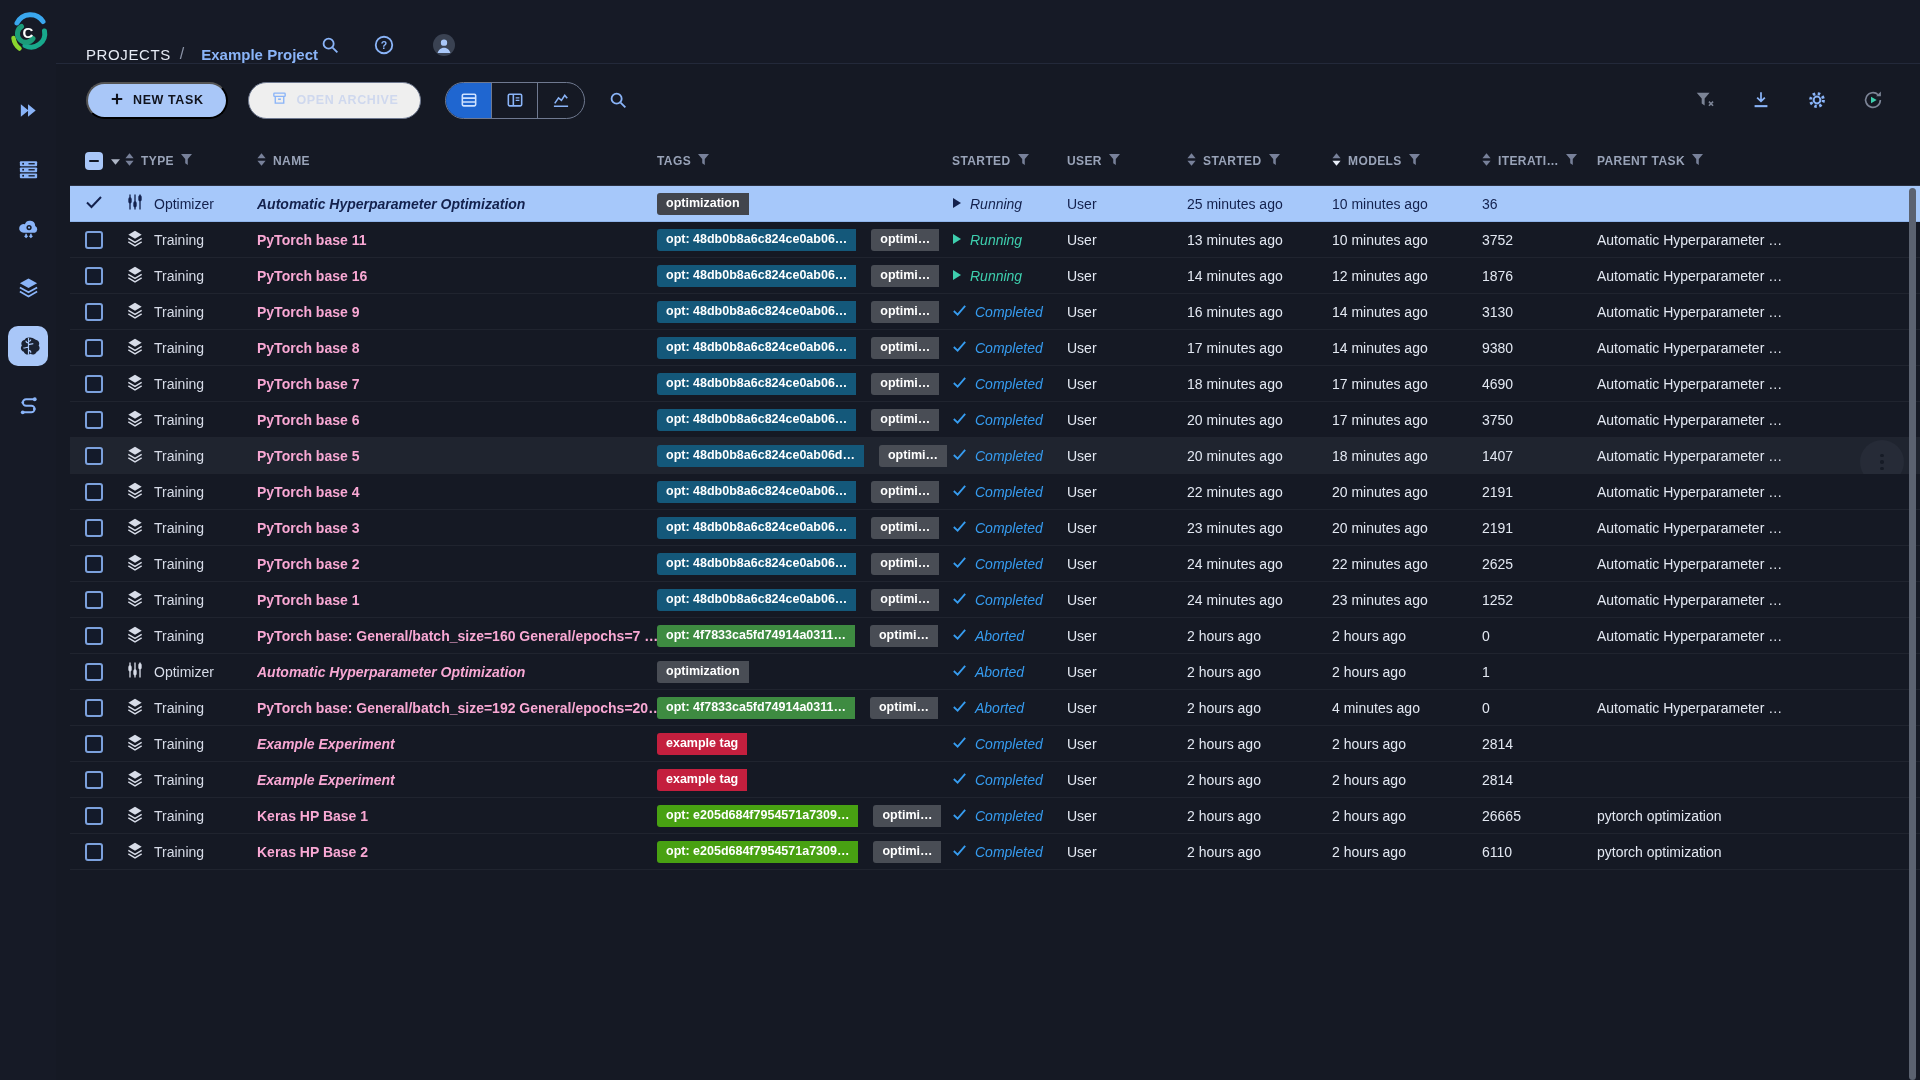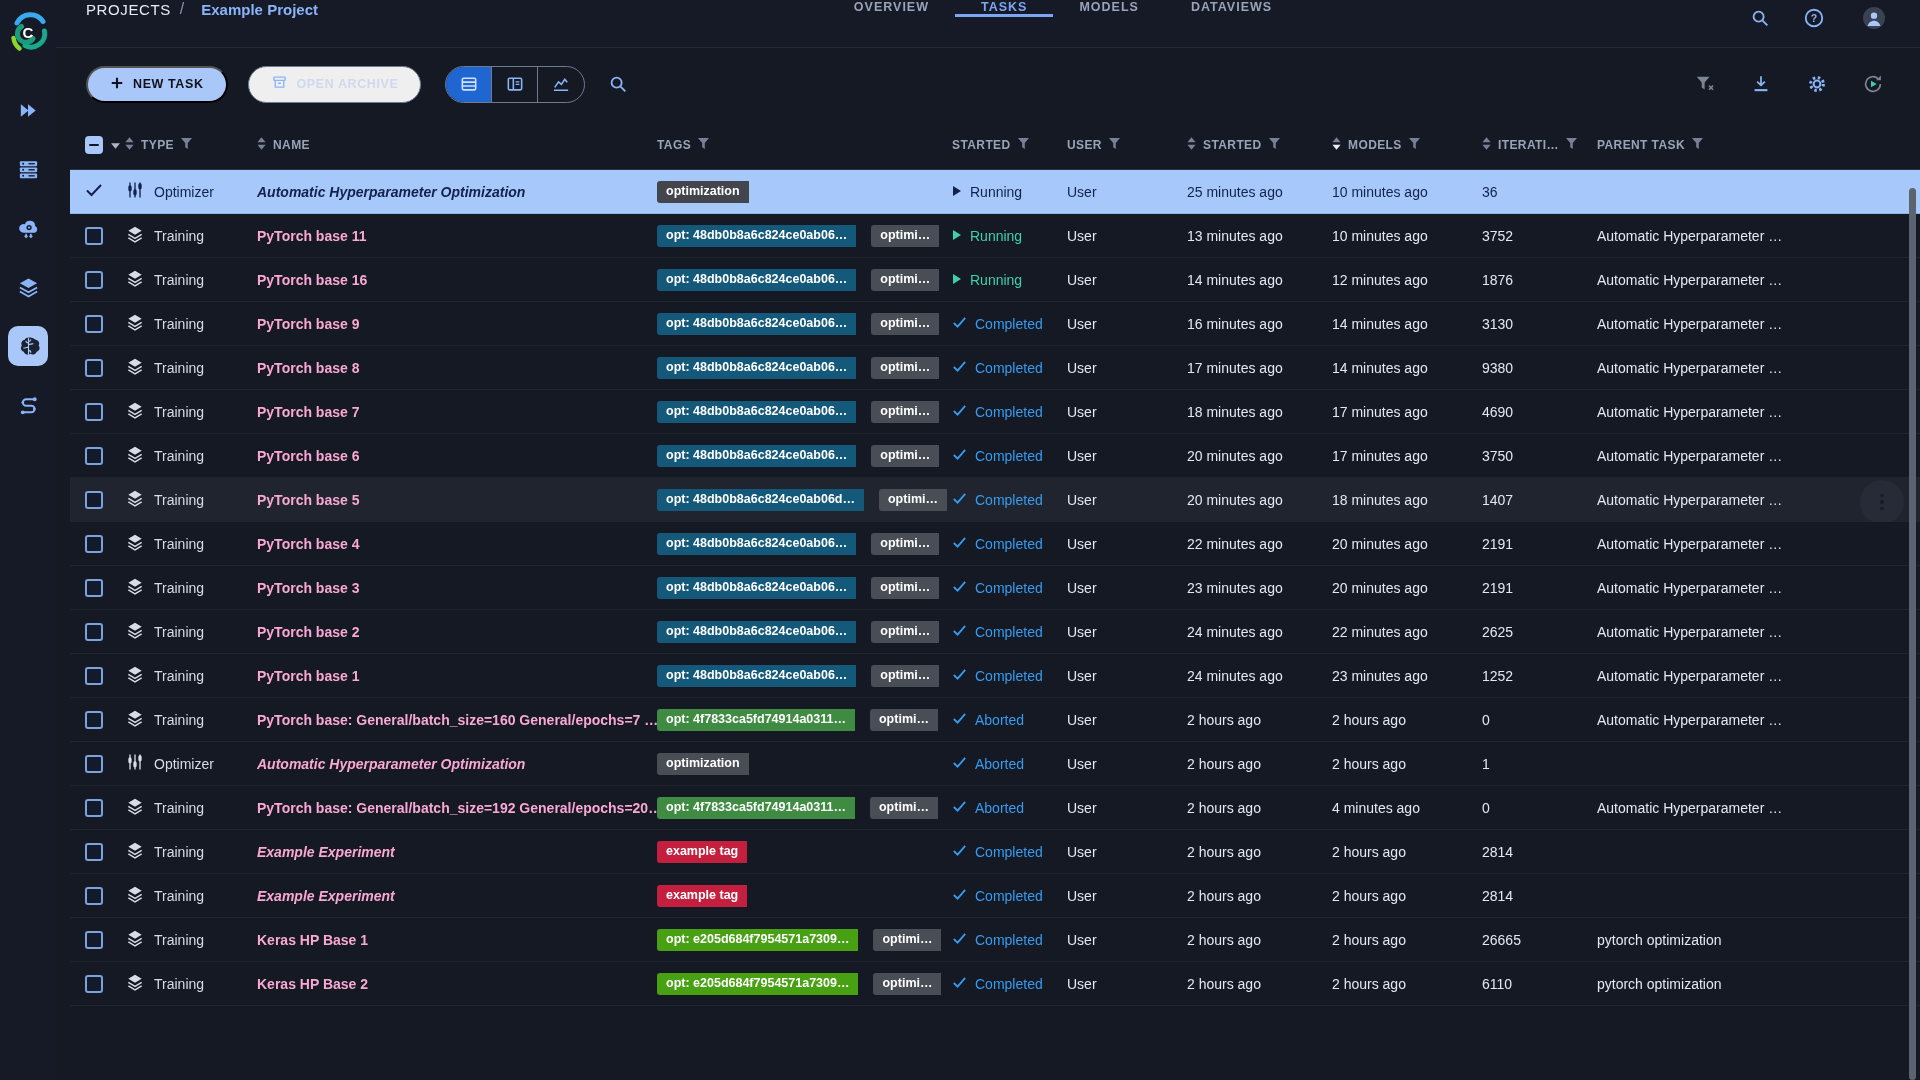--- a/index.html
+++ b/index.html
@@ -10,21 +10,21 @@
   
   .sidebar { width:56px; flex:none; background:#161a26; display:flex; flex-direction:column; align-items:center; z-index:3; }
   .logo { width:56px; height:64px; display:flex; align-items:center; justify-content:center; }
   .side-nav { margin-top:26px; display:flex; flex-direction:column; align-items:center; gap:19px; }
   .side-item { width:40px; height:40px; border-radius:10px; display:flex; align-items:center; justify-content:center; color:#8ab4f8; cursor:pointer; }
   .side-item svg { width:23px; height:23px; }
   .side-item.active { background:#a9c7f8; color:#1b2232; }
 
   
   .main { flex:1; min-width:0; display:flex; flex-direction:column; }
-  .topbar { height:48px; flex:none; border-bottom:1px solid #23293a; display:flex; align-items:flex-start; padding:0 28px 0 30px; background:#161a26; }
+  .topbar { height:64px; flex:none; border-bottom:1px solid #23293a; display:flex; align-items:flex-end; padding:0 28px 0 30px; background:#161a26; }
   .breadcrumb { display:flex; align-items:center; gap:9px; font-size:15px; }
   .crumb-root { color:#e7ebf5; letter-spacing:.6px; }
   .crumb-sep { color:#8b93a6; font-size:16px; }
   .crumb-current { color:#8ab4f8; font-weight:bold;margin-left:8px; }
   .tabs { margin:0 auto; display:flex; align-items:stretch; transform:translateX(30px); }
   .tab { display:flex; align-items:center; padding:0 26px; font-size:12.5px; font-weight:bold; letter-spacing:1px; color:#99a3b8; border-bottom:3px solid transparent; cursor:pointer; }
   .tab.active { color:#7ca6f5; border-bottom-color:#7ca6f5; }
   .topbar-right { display:flex; align-items:center; gap:30px; }
   .tb-icon { width:24px; height:24px; display:flex; align-items:center; justify-content:center; cursor:pointer; }
   .tb-icon svg { width:22px; height:22px; }
@@ -48,32 +48,32 @@
   .table { margin-left:14px; flex:1; min-height:0; }
   .grid { display:grid; grid-template-columns:55px 132px 400px 295px 115px 120px 145px 150px 115px minmax(0,1fr); align-items:center; }
   .thead { height:50px; border-bottom:1px solid #2a3040; color:#99a3b8; font-size:12px; font-weight:bold; letter-spacing:.4px; }
   .h-cell { display:flex; align-items:center; gap:7px; white-space:nowrap; overflow:hidden; }
   .h-select { display:flex; align-items:center; gap:8px; padding-left:15px; }
   .hcb { width:18px; height:18px; border-radius:4px; background:#a9c7f8; position:relative; cursor:pointer; }
   .hcb::after { content:""; position:absolute; left:4px; top:8px; width:10px; height:2.5px; background:#121725; border-radius:1px; }
   .sort-ic { width:9px; height:13px; flex:none; }
   .funnel-ic { width:11px; height:11px; flex:none; }
 
-  .row { height:44px; border-bottom:1px solid #20242f; background:#151924; font-size:14px; color:#e3e8f2; position:relative; cursor:pointer; }
+  .row { height:36px; border-bottom:1px solid #20242f; background:#151924; font-size:14px; color:#e3e8f2; position:relative; cursor:pointer; }
   .row.hovered { background:#1f242f; }
   .cell { white-space:nowrap; overflow:hidden; padding-right:12px; display:flex; align-items:center; }
   .c-select { padding-left:15px; }
   .cb { width:18px; height:18px; flex:none; border:2px solid #7ca1dd; border-radius:3px; background:#131a2a; }
   .c-type { gap:9px; color:#d7dce8; }
   .c-type svg { width:20px; height:20px; flex:none; }
   .c-name { font-weight:bold; color:#f9a8d4; }
   .c-name.it { font-style:italic; }
   .tag { position:relative; display:inline-block; flex:none; margin-right:15px; padding:3px 9px 4px; border-radius:3px 0 0 3px; font-size:12.5px; font-weight:bold; color:#fff; line-height:15px; max-width:220px; overflow:hidden; white-space:nowrap; }
   .tag::after { content:""; position:absolute; left:100%; top:0; width:0; height:0; border-top:11px solid transparent; border-bottom:11px solid transparent; border-left:8px solid var(--c); }
-  .c-status { gap:8px; font-weight:normal; }
+  .c-status { gap:8px; font-weight:normal;font-style:italic; }
   .c-status svg { flex:none; }
   .st-running { color:#3ecfae; }
   .st-completed, .st-aborted { color:#369cf0; }
 
   .row.selected { background:#a6c8fa; border-bottom-color:#8fb4ea; }
   .row.selected .cell, .row.selected .c-type, .row.selected .c-name,
   .row.selected .st-running, .row.selected .st-completed { color:#13214d; }
   .sel-check { width:18px; height:14px; color:#13214d; }
 
   .kebab { position:absolute; right:16px; top:2px; width:44px; height:44px; border-radius:50%; background:#262b37; display:flex; align-items:center; justify-content:center; }
@@ -157,26 +157,20 @@
   </aside>
 
   <div class="main">
 
     <header class="topbar">
       <div class="breadcrumb">
         <span class="crumb-root">PROJECTS</span>
         <span class="crumb-sep">/</span>
         <span class="crumb-current">Example Project</span>
       </div>
-      <nav class="tabs" id="tabs">
-          <div class="tab">OVERVIEW</div>
-          <div class="tab active">TASKS</div>
-          <div class="tab">MODELS</div>
-          <div class="tab">DATAVIEWS</div>
-        </nav>
       <div class="topbar-right" id="topbar-right">
           <span class="tb-icon">
             <svg viewBox="0 0 24 24" fill="none" stroke="#8ab4f8" stroke-width="2">
               <circle cx="10.5" cy="10.5" r="5.5"></circle>
               <path d="M14.8 14.8 20 20"></path>
             </svg>
           </span>
           <span class="tb-icon">
             <svg viewBox="0 0 24 24">
               <circle cx="12" cy="12" r="9" fill="none" stroke="#8ab4f8" stroke-width="2"></circle>

